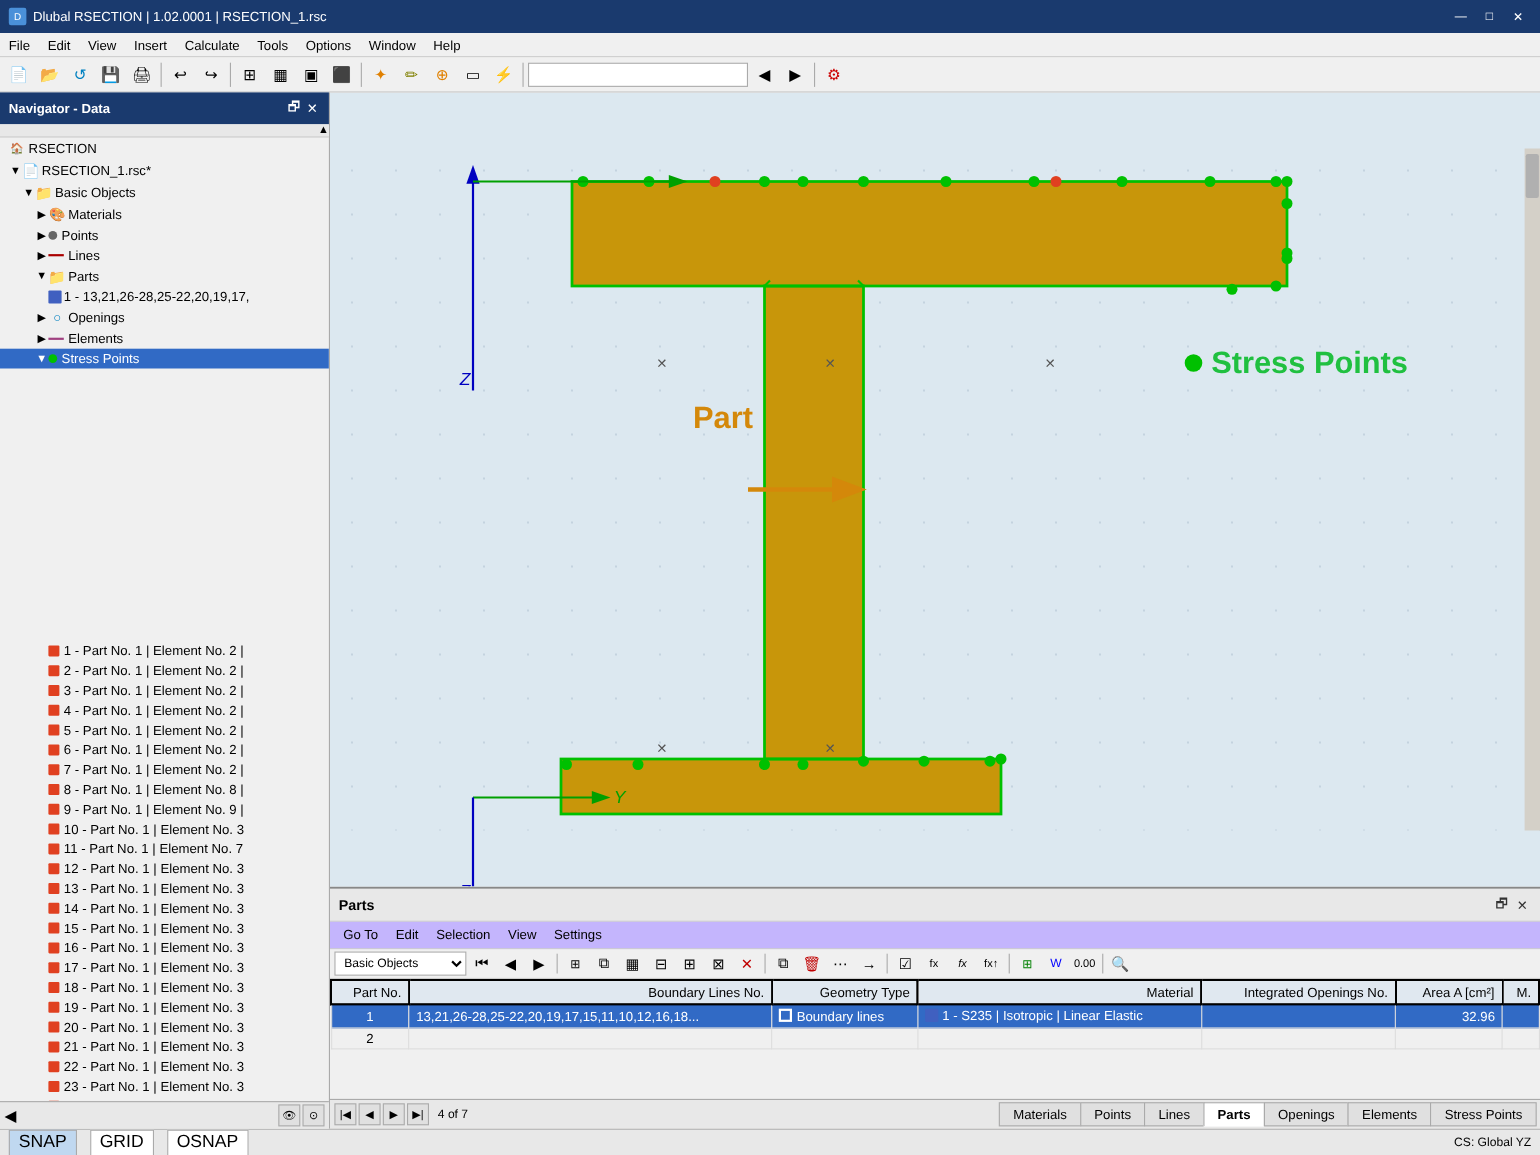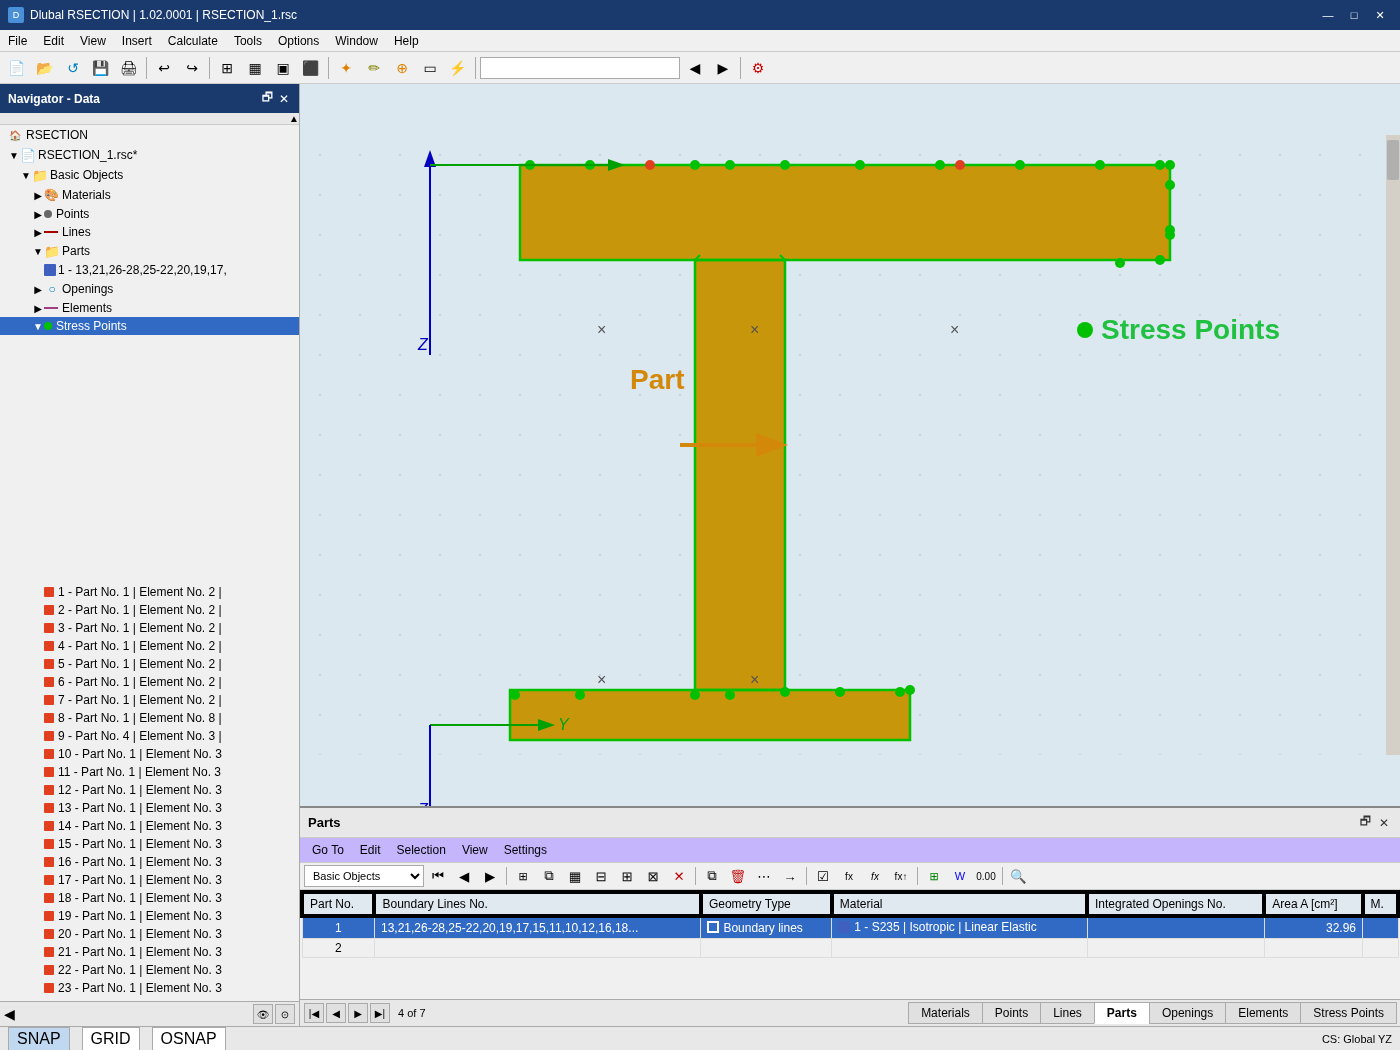--- a/index.html
+++ b/index.html
@@ -56,21 +56,21 @@
     .parts-menu-item { padding: 2px 6px; font-size: 12px; cursor: pointer; }
 
     .parts-toolbar { display: flex; align-items: center; padding: 2px 4px; gap: 2px; border-bottom: 1px solid #ccc; background: #f0f0f0; }
     .parts-combo { height: 22px; border: 1px solid #aaa; background: white; padding: 0 4px; font-size: 11px; min-width: 120px; }
     .ptb-btn { width: 24px; height: 22px; border: 1px solid transparent; background: transparent; cursor: pointer; display: flex; align-items: center; justify-content: center; border-radius: 2px; }
     .ptb-sep { width: 1px; height: 18px; background: #aaa; margin: 0 2px; }
 
     
     .parts-table { flex: 1; overflow-y: auto; overflow-x: auto; }
     table { width: 100%; border-collapse: collapse; font-size: 12px; }
-    th { background: #e0e8f0; border: 4px solid #000000; padding: 3px 6px; text-align: left; font-weight: normal; position: sticky; top: 0; z-index: 2; white-space: nowrap; }
+    th { background: #e0e8f0; border: 2px solid #000000; padding: 3px 6px; text-align: right; font-weight: normal; position: sticky; top: 0; z-index: 2; white-space: nowrap; }
     td { border: 1px solid #ddd; padding: 2px 6px; white-space: nowrap; }
     tr.selected td { background: #316ac5; color: white; }
     .cell-center { text-align: center; }
     .cell-right { text-align: right; }
 
     
     .bottom-tabs { display: flex; align-items: center; border-top: 1px solid #aaa; background: #e8e8e8; padding: 2px 4px; justify-content: space-between; }
     .tab-group { display: flex; }
     .tab { padding: 3px 12px; border: 1px solid #aaa; background: #e0e0e0; cursor: pointer; font-size: 12px; margin-right: -1px; }
     .tab.active { background: white; border-bottom-color: white; font-weight: bold; }
@@ -273,31 +273,31 @@
         <span>7 - Part No. 1 | Element No. 2 |</span>
       </div>
       <div class="tree-item">
         <span class="indent" style="width:40px;"></span>
         <span class="stress-icon"></span>
         <span>8 - Part No. 1 | Element No. 8 |</span>
       </div>
       <div class="tree-item">
         <span class="indent" style="width:40px;"></span>
         <span class="stress-icon"></span>
-        <span>9 - Part No. 4 | Element No. 3 |</span>
+        <span>9 - Part No. 1 | Element No. 9 |</span>
       </div>
       <div class="tree-item">
         <span class="indent" style="width:40px;"></span>
         <span class="stress-icon"></span>
         <span>10 - Part No. 1 | Element No. 3</span>
       </div>
       <div class="tree-item">
         <span class="indent" style="width:40px;"></span>
         <span class="stress-icon"></span>
-        <span>11 - Part No. 1 | Element No. 3</span>
+        <span>11 - Part No. 1 | Element No. 7</span>
       </div>
       <div class="tree-item">
         <span class="indent" style="width:40px;"></span>
         <span class="stress-icon"></span>
         <span>12 - Part No. 1 | Element No. 3</span>
       </div>
       <div class="tree-item">
         <span class="indent" style="width:40px;"></span>
         <span class="stress-icon"></span>
         <span>13 - Part No. 1 | Element No. 3</span>

